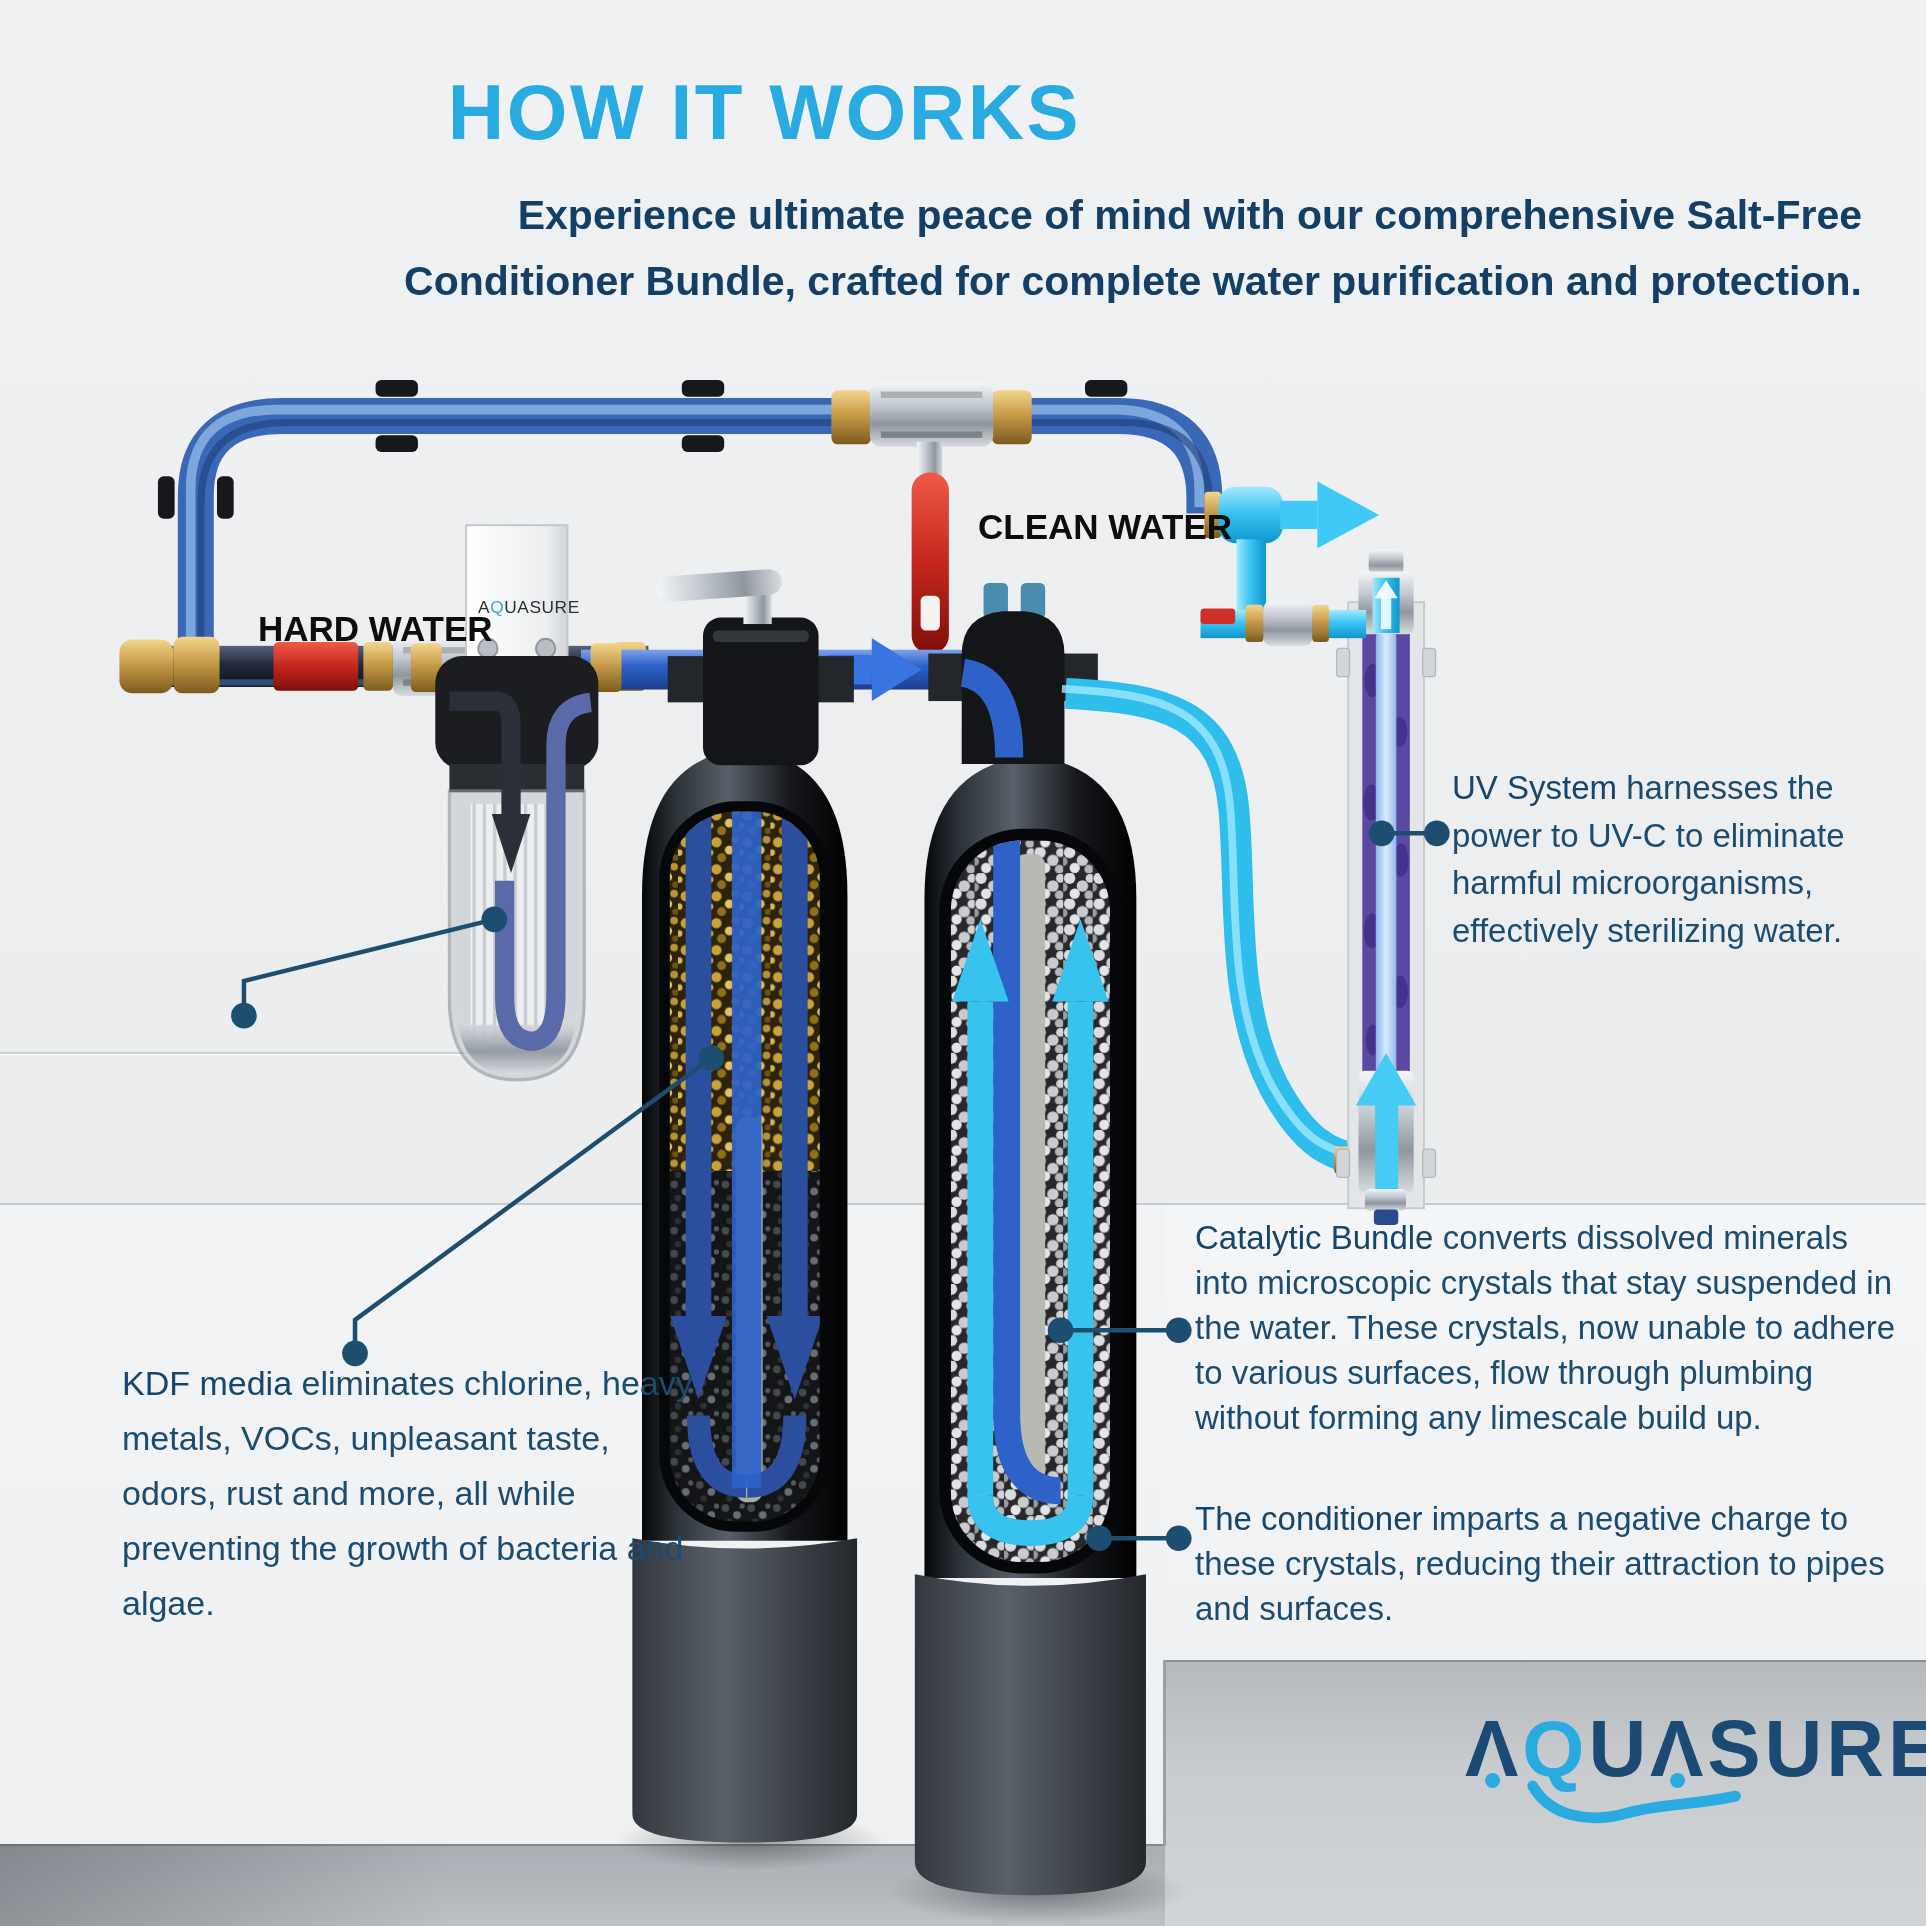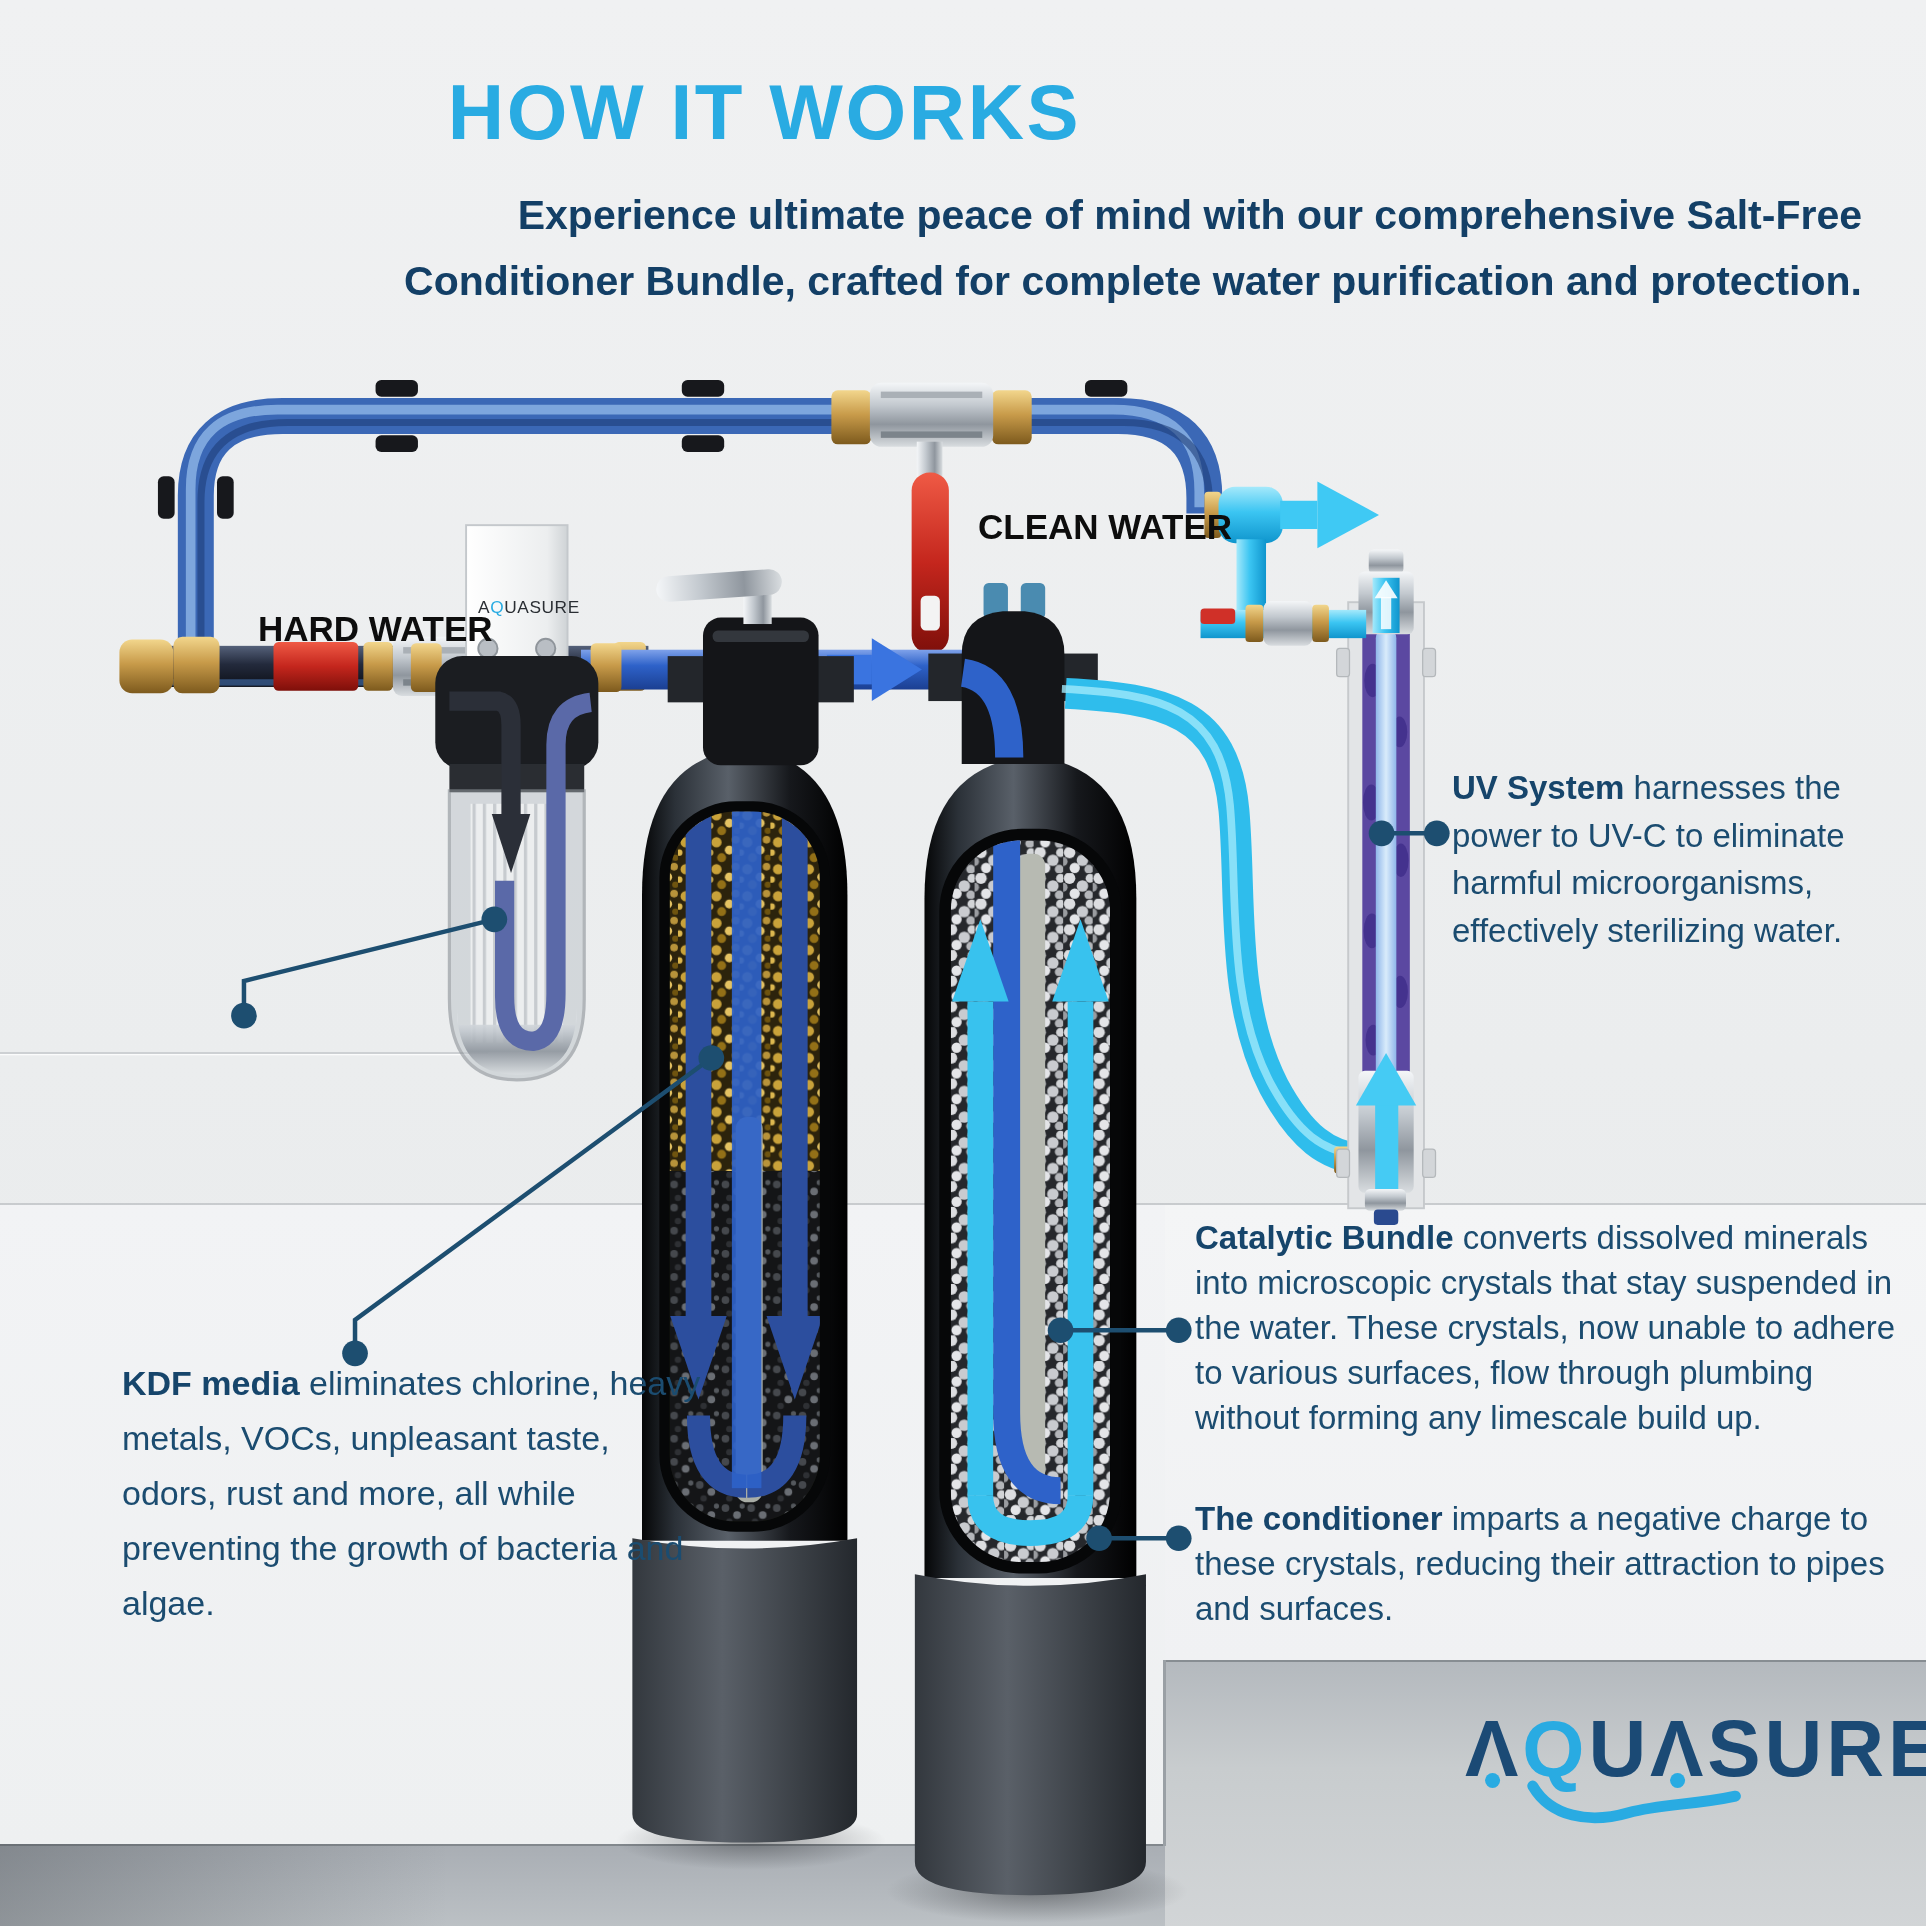--- a/index.html
+++ b/index.html
@@ -20,21 +20,21 @@
 
   svg.diagram{position:absolute;left:0;top:0;width:1926px;height:1926px;}
 
   
   .page-title{position:absolute;left:0;top:67px;width:1529px;text-align:center;font-size:78px;font-weight:bold;letter-spacing:2.6px;color:#29ABE2;}
   .page-subtitle{position:absolute;left:64px;top:182px;width:1798px;text-align:right;font-size:41px;font-weight:bold;line-height:1.62;color:#133F66;}
   .pipe-label{position:absolute;font-size:35px;font-weight:bold;letter-spacing:0px;color:#0d0d0d;white-space:nowrap;}
   .label-hard{left:258px;top:609px;}
   .label-clean{left:978px;top:507px;}
   .annot{position:absolute;color:#1B4C70;font-size:34px;line-height:1.62;}
-  .annot b{font-weight:bold;color:#16456B;text-align:center;}
+  .annot b{font-weight:normal;color:#16456B;text-align:center;}
   .annot-sediment{left:122px;top:1048px;width:543px;}
   .annot-kdf{left:122px;top:1356px;width:591px;}
   .annot-uv{left:1452px;top:764px;width:443px;font-size:33px;line-height:1.44;}
   .annot-catalytic{left:1195px;top:1216px;width:709px;font-size:33px;line-height:1.36;}
   .annot-conditioner{left:1195px;top:1497px;width:709px;font-size:33px;line-height:1.36;}
 
   
   .bracket-logo{position:absolute;left:478px;top:597px;width:83px;text-align:center;font-size:17.3px;font-weight:normal;letter-spacing:0.6px;color:#2a2e33;white-space:nowrap;}
   .bracket-logo .q{color:#29ABE2;}
 

